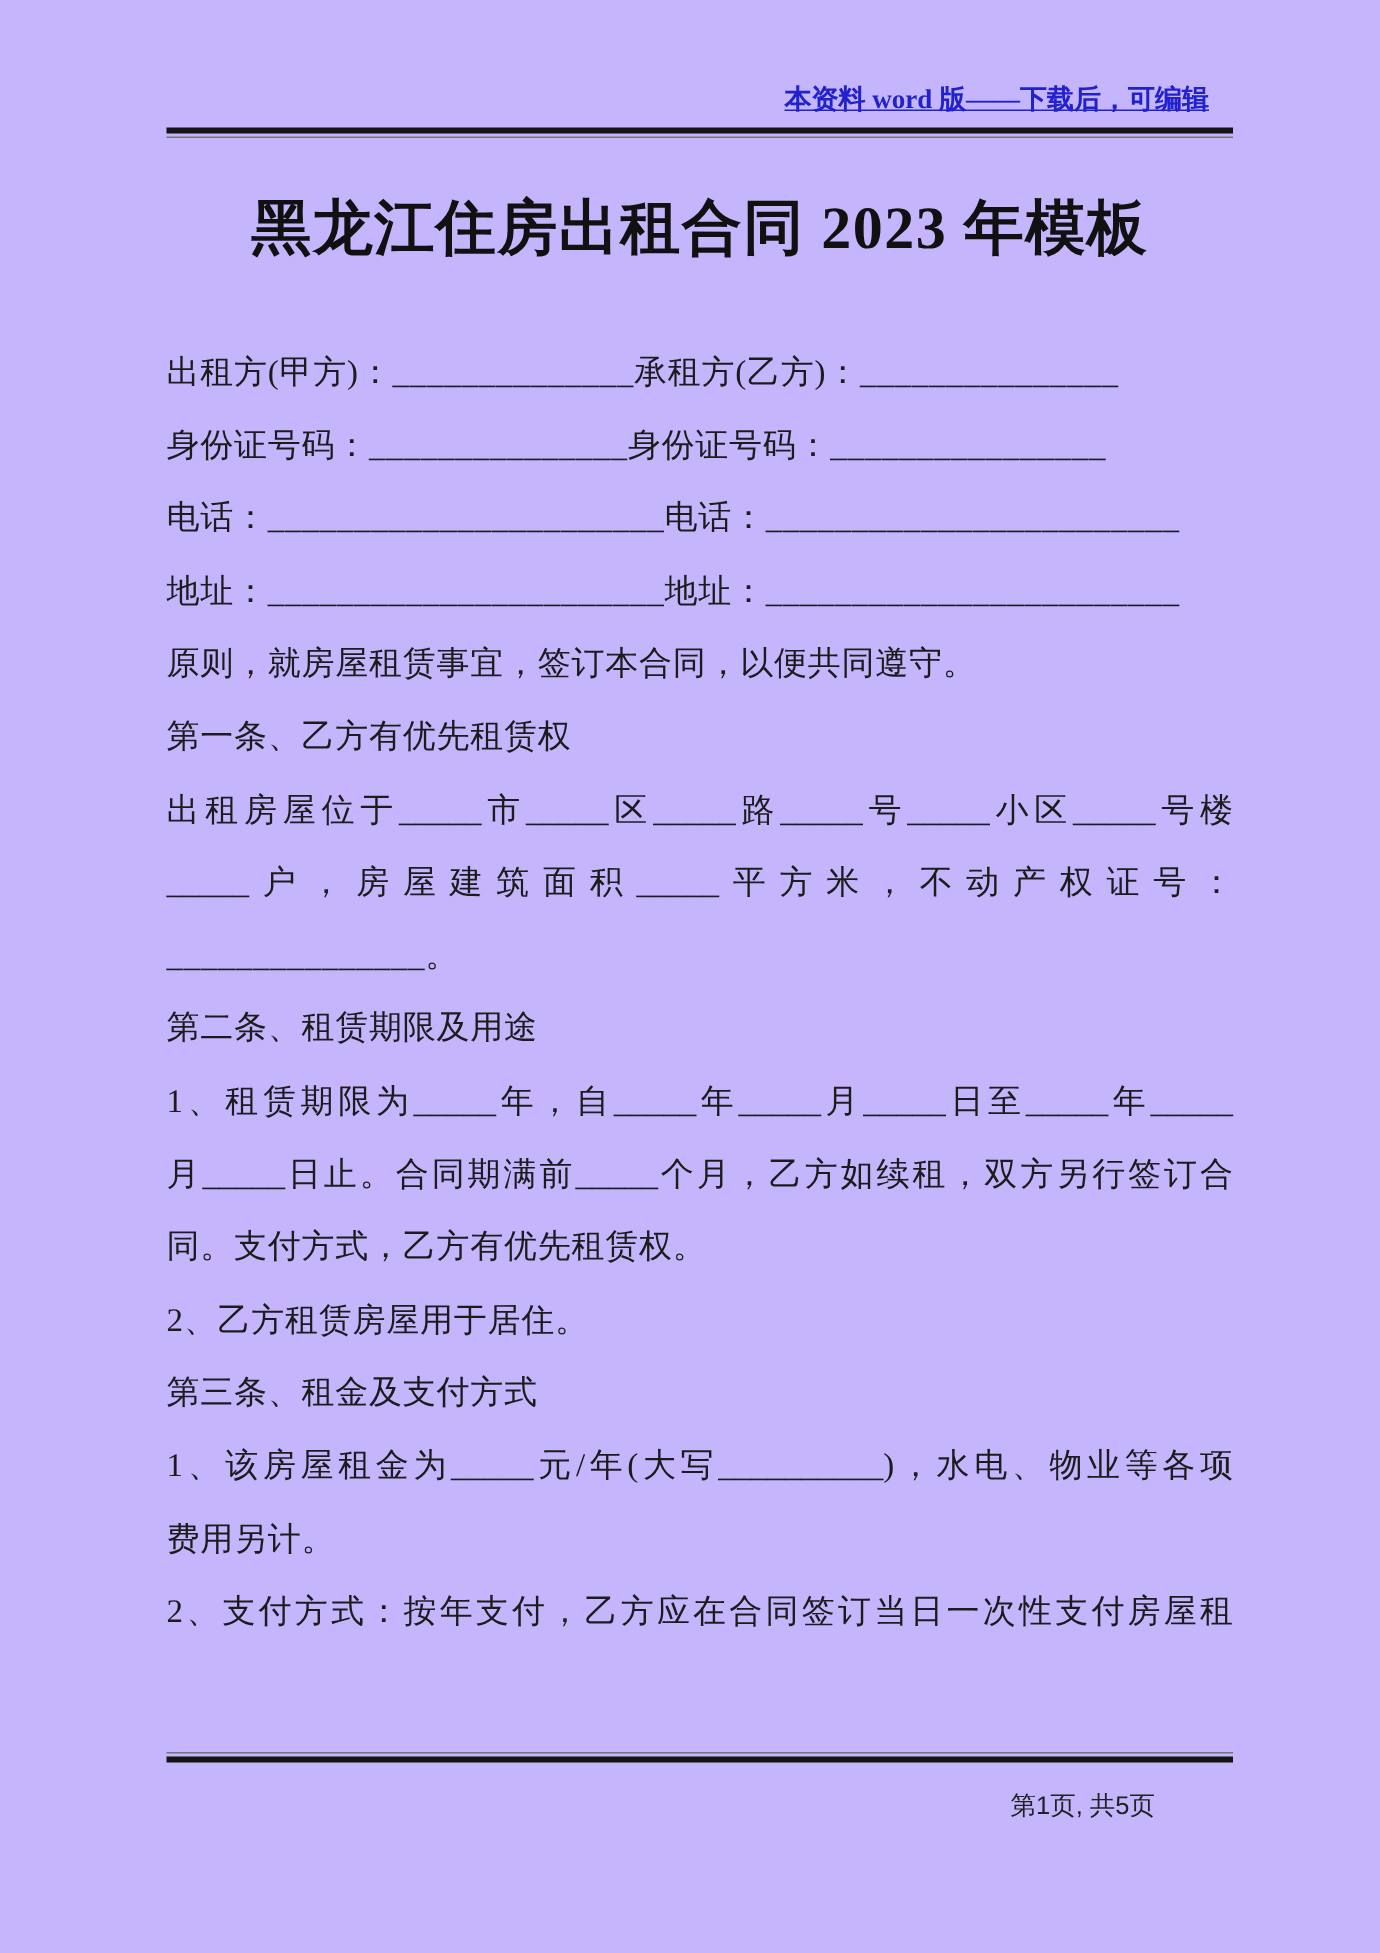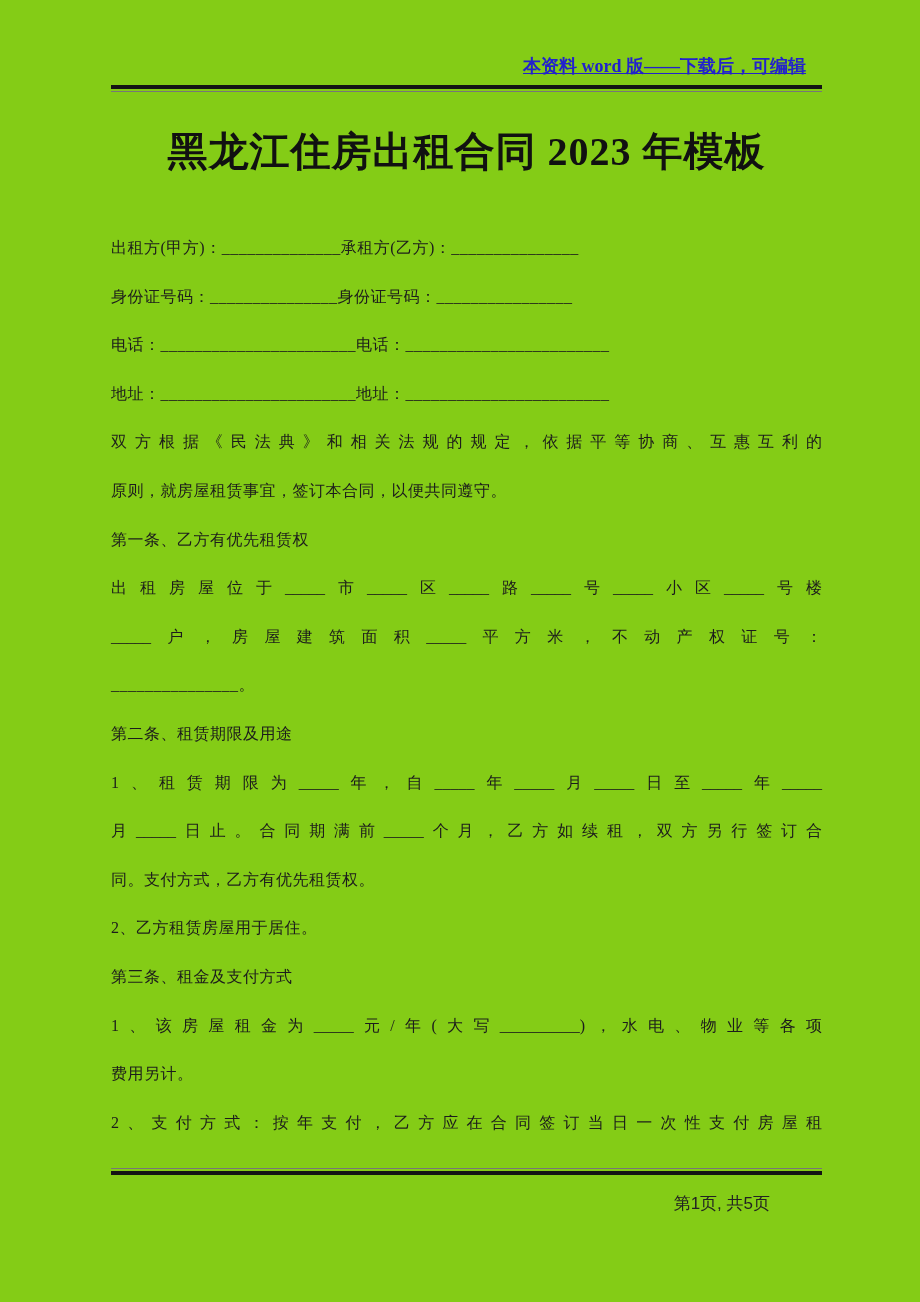--- a/index.html
+++ b/index.html
@@ -1,19 +1,19 @@
 <!DOCTYPE html>
 <html><head>
 <meta charset="utf-8">
 <style>
   html,body{margin:0;padding:0;background:#ffffff;}
   .page{
     position:relative;
     width:920px;height:1302px;
-    background:#84cc16;
+    background:#c4b5fd;
     overflow:hidden;
     font-family:"Liberation Serif","DejaVu Serif",serif;
     color:#1a1a1a;
   }
   .content{
     position:absolute;
     left:111px; right:98px; top:0;
   }
   .header-note{
     padding-top:54px;
@@ -38,21 +38,21 @@
     line-height:52px;
     font-weight:bold;
     color:#111;
     letter-spacing:1px;
   }
   .body-lines{
     margin-top:46px;
   }
   .body-lines p{
     margin:0;
-    font-size:16px;
+    font-size:22px;
     line-height:48.6px;
     height:48.6px;
     white-space:nowrap;
     letter-spacing:0.5px;
     color:#1c1c1c;
   }
   .body-lines p.justify{
     white-space:normal;
     text-align:justify;
     text-align-last:justify;
@@ -85,21 +85,20 @@
 
     <div class="header-rule"></div>
 
     <h1 class="doc-title">黑龙江住房出租合同 2023 年模板</h1>
 
     <div class="body-lines" id="body-lines">
         <p>出租方(甲方)：______________承租方(乙方)：_______________</p>
         <p>身份证号码：_______________身份证号码：________________</p>
         <p>电话：_______________________电话：________________________</p>
         <p>地址：_______________________地址：________________________</p>
-        <p class="justify">双方根据《民法典》和相关法规的规定，依据平等协商、互惠互利的</p>
         <p>原则，就房屋租赁事宜，签订本合同，以便共同遵守。</p>
         <p>第一条、乙方有优先租赁权</p>
         <p class="justify">出租房屋位于_____市_____区_____路_____号_____小区_____号楼</p>
         <p class="justify">_____户，房屋建筑面积_____平方米，不动产权证号：</p>
         <p>_______________。</p>
         <p>第二条、租赁期限及用途</p>
         <p class="justify">1、租赁期限为_____年，自_____年_____月_____日至_____年_____</p>
         <p class="justify">月_____日止。合同期满前_____个月，乙方如续租，双方另行签订合</p>
         <p>同。支付方式，乙方有优先租赁权。</p>
         <p>2、乙方租赁房屋用于居住。</p>

